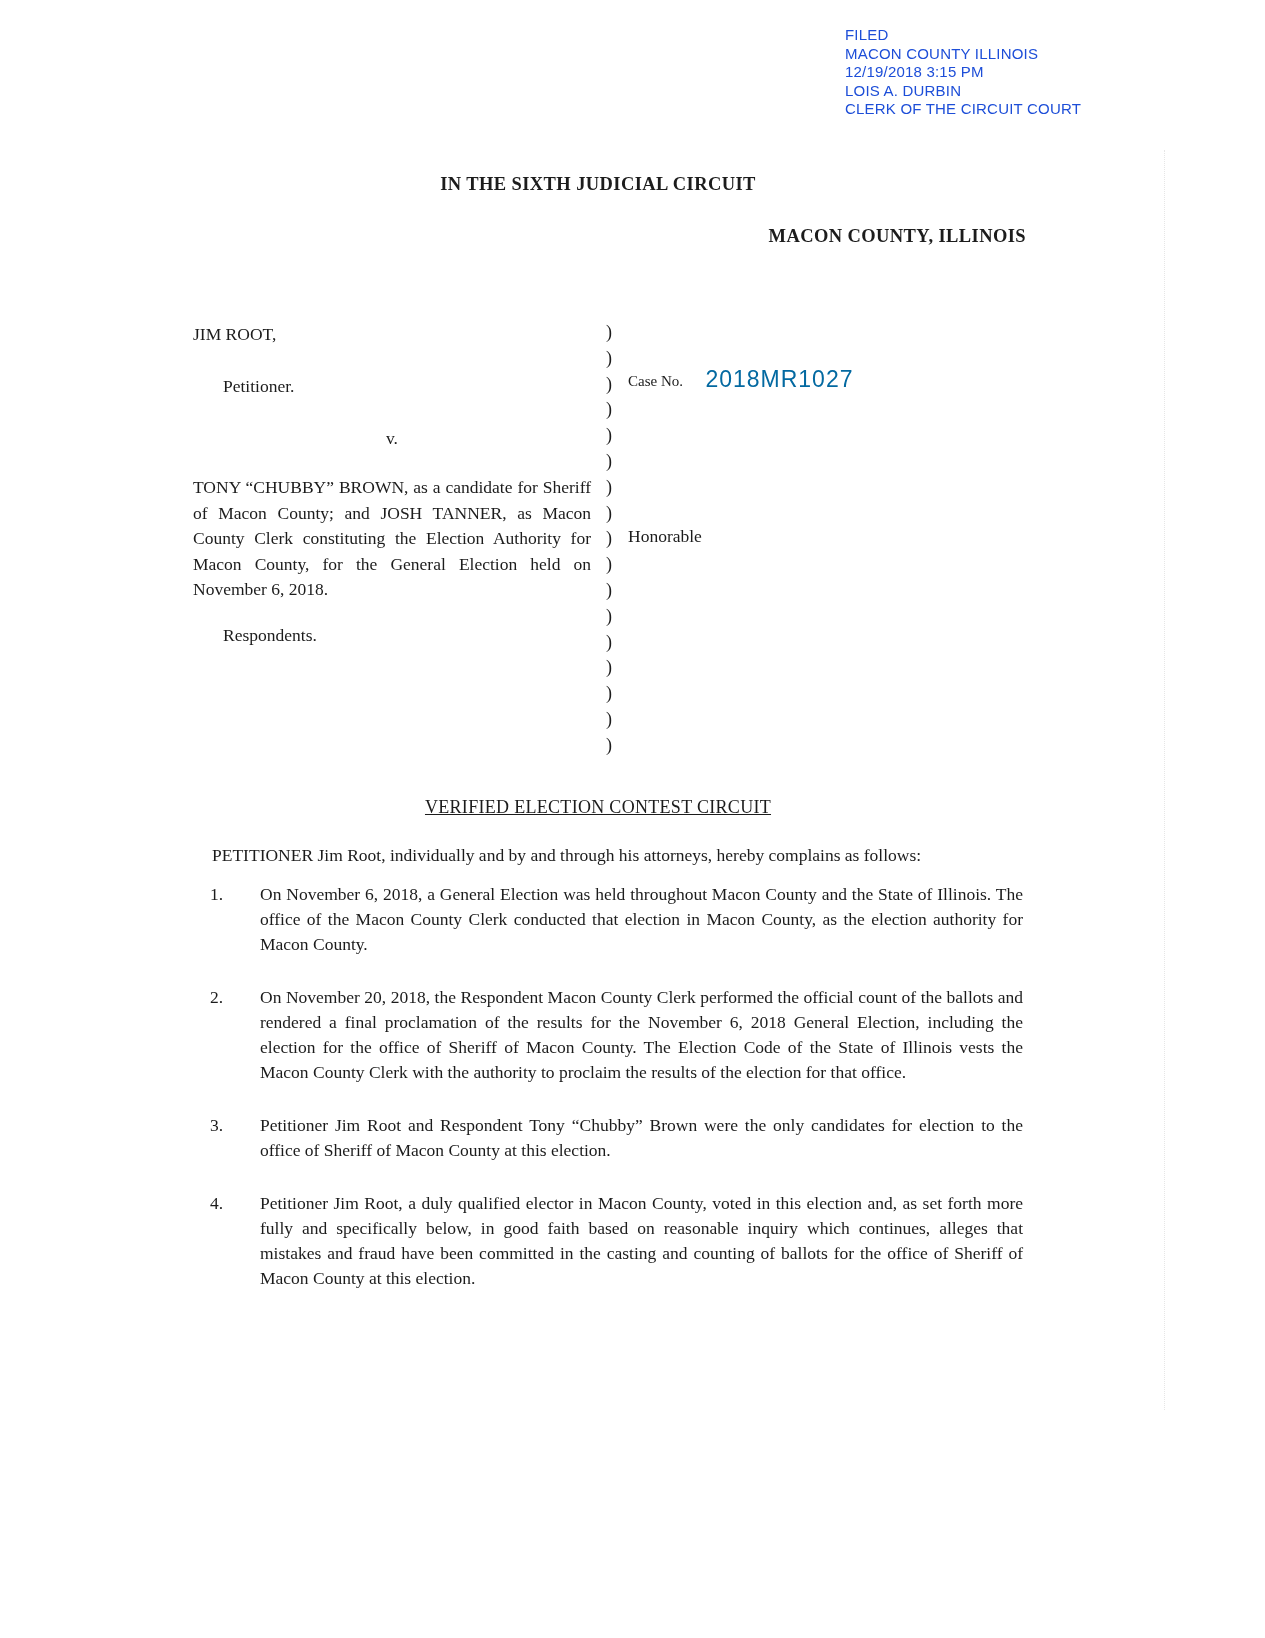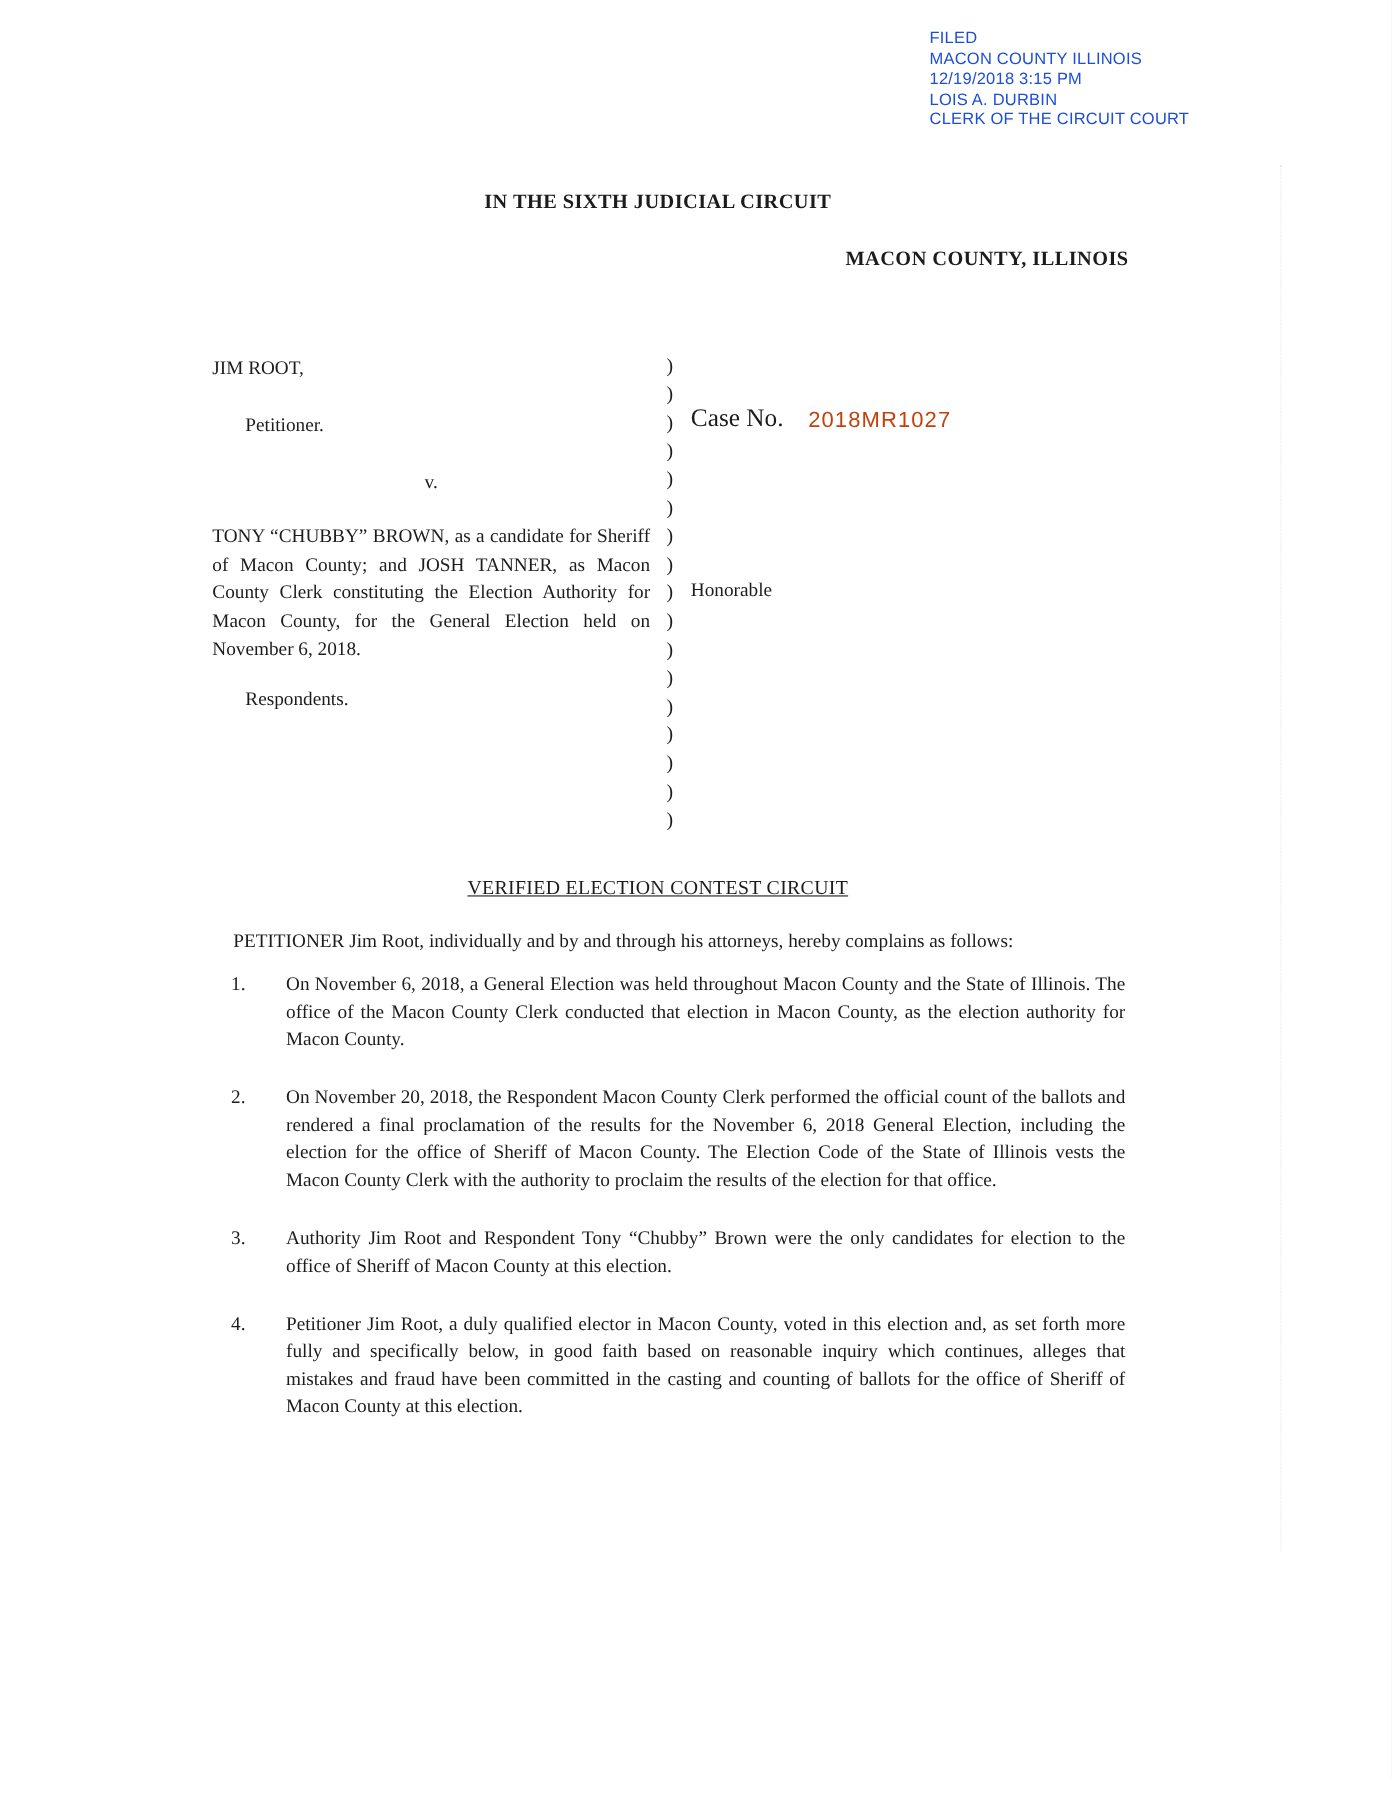--- a/index.html
+++ b/index.html
@@ -63,26 +63,26 @@
     top:320px; left:436px;
     font-size:18px;
     line-height:25.8px;
     white-space:pre-line;
   }
   .case-line {
     position:absolute;
     top:367px; left:458px;
     white-space:nowrap;
   }
-  .case-label { font-size:23px;font-family:Liberation Serif, serif; }
+  .case-label { font-size:15px;font-family:Liberation Serif, serif; }
   .case-value {
     font-family:"Liberation Sans", sans-serif;
-    font-size:20px;
+    font-size:23px;
     letter-spacing:1px;
-    color:#c2410c;
+    color:#0369a1;
     margin-left:18px;
     vertical-align:-1px;
     text-align:center;
   }
   .honorable {
     position:absolute;
     top:524px; left:458px;text-align:right;
   }
 
   .doc-title {
@@ -179,21 +179,21 @@
         <div class="num-item">
           <span class="num">1.</span>
           <span class="itext">On November 6, 2018, a General Election was held throughout Macon County and the State of Illinois.  The office of the Macon County Clerk conducted that election in Macon County, as the election authority for Macon County.</span>
         </div>
         <div class="num-item">
           <span class="num">2.</span>
           <span class="itext">On November 20, 2018, the Respondent Macon County Clerk performed the official count of the ballots and rendered a final proclamation of the results for the November 6, 2018 General Election, including the election for the office of Sheriff of Macon County.  The Election Code of the State of Illinois vests the Macon County Clerk with the authority to proclaim the results of the election for that office.</span>
         </div>
         <div class="num-item">
           <span class="num">3.</span>
-          <span class="itext">Authority Jim Root and Respondent Tony “Chubby” Brown were the only candidates for election to the office of Sheriff of Macon County at this election.</span>
+          <span class="itext">Petitioner Jim Root and Respondent Tony “Chubby” Brown were the only candidates for election to the office of Sheriff of Macon County at this election.</span>
         </div>
         <div class="num-item">
           <span class="num">4.</span>
           <span class="itext">Petitioner Jim Root, a duly qualified elector in Macon County, voted in this election and, as set forth more fully and specifically below, in good faith based on reasonable inquiry which continues, alleges that mistakes and fraud have been committed in the casting and counting of ballots for the office of Sheriff of Macon County at this election.</span>
         </div>
       </div>
     </div>
 
   </div>
 </div>

